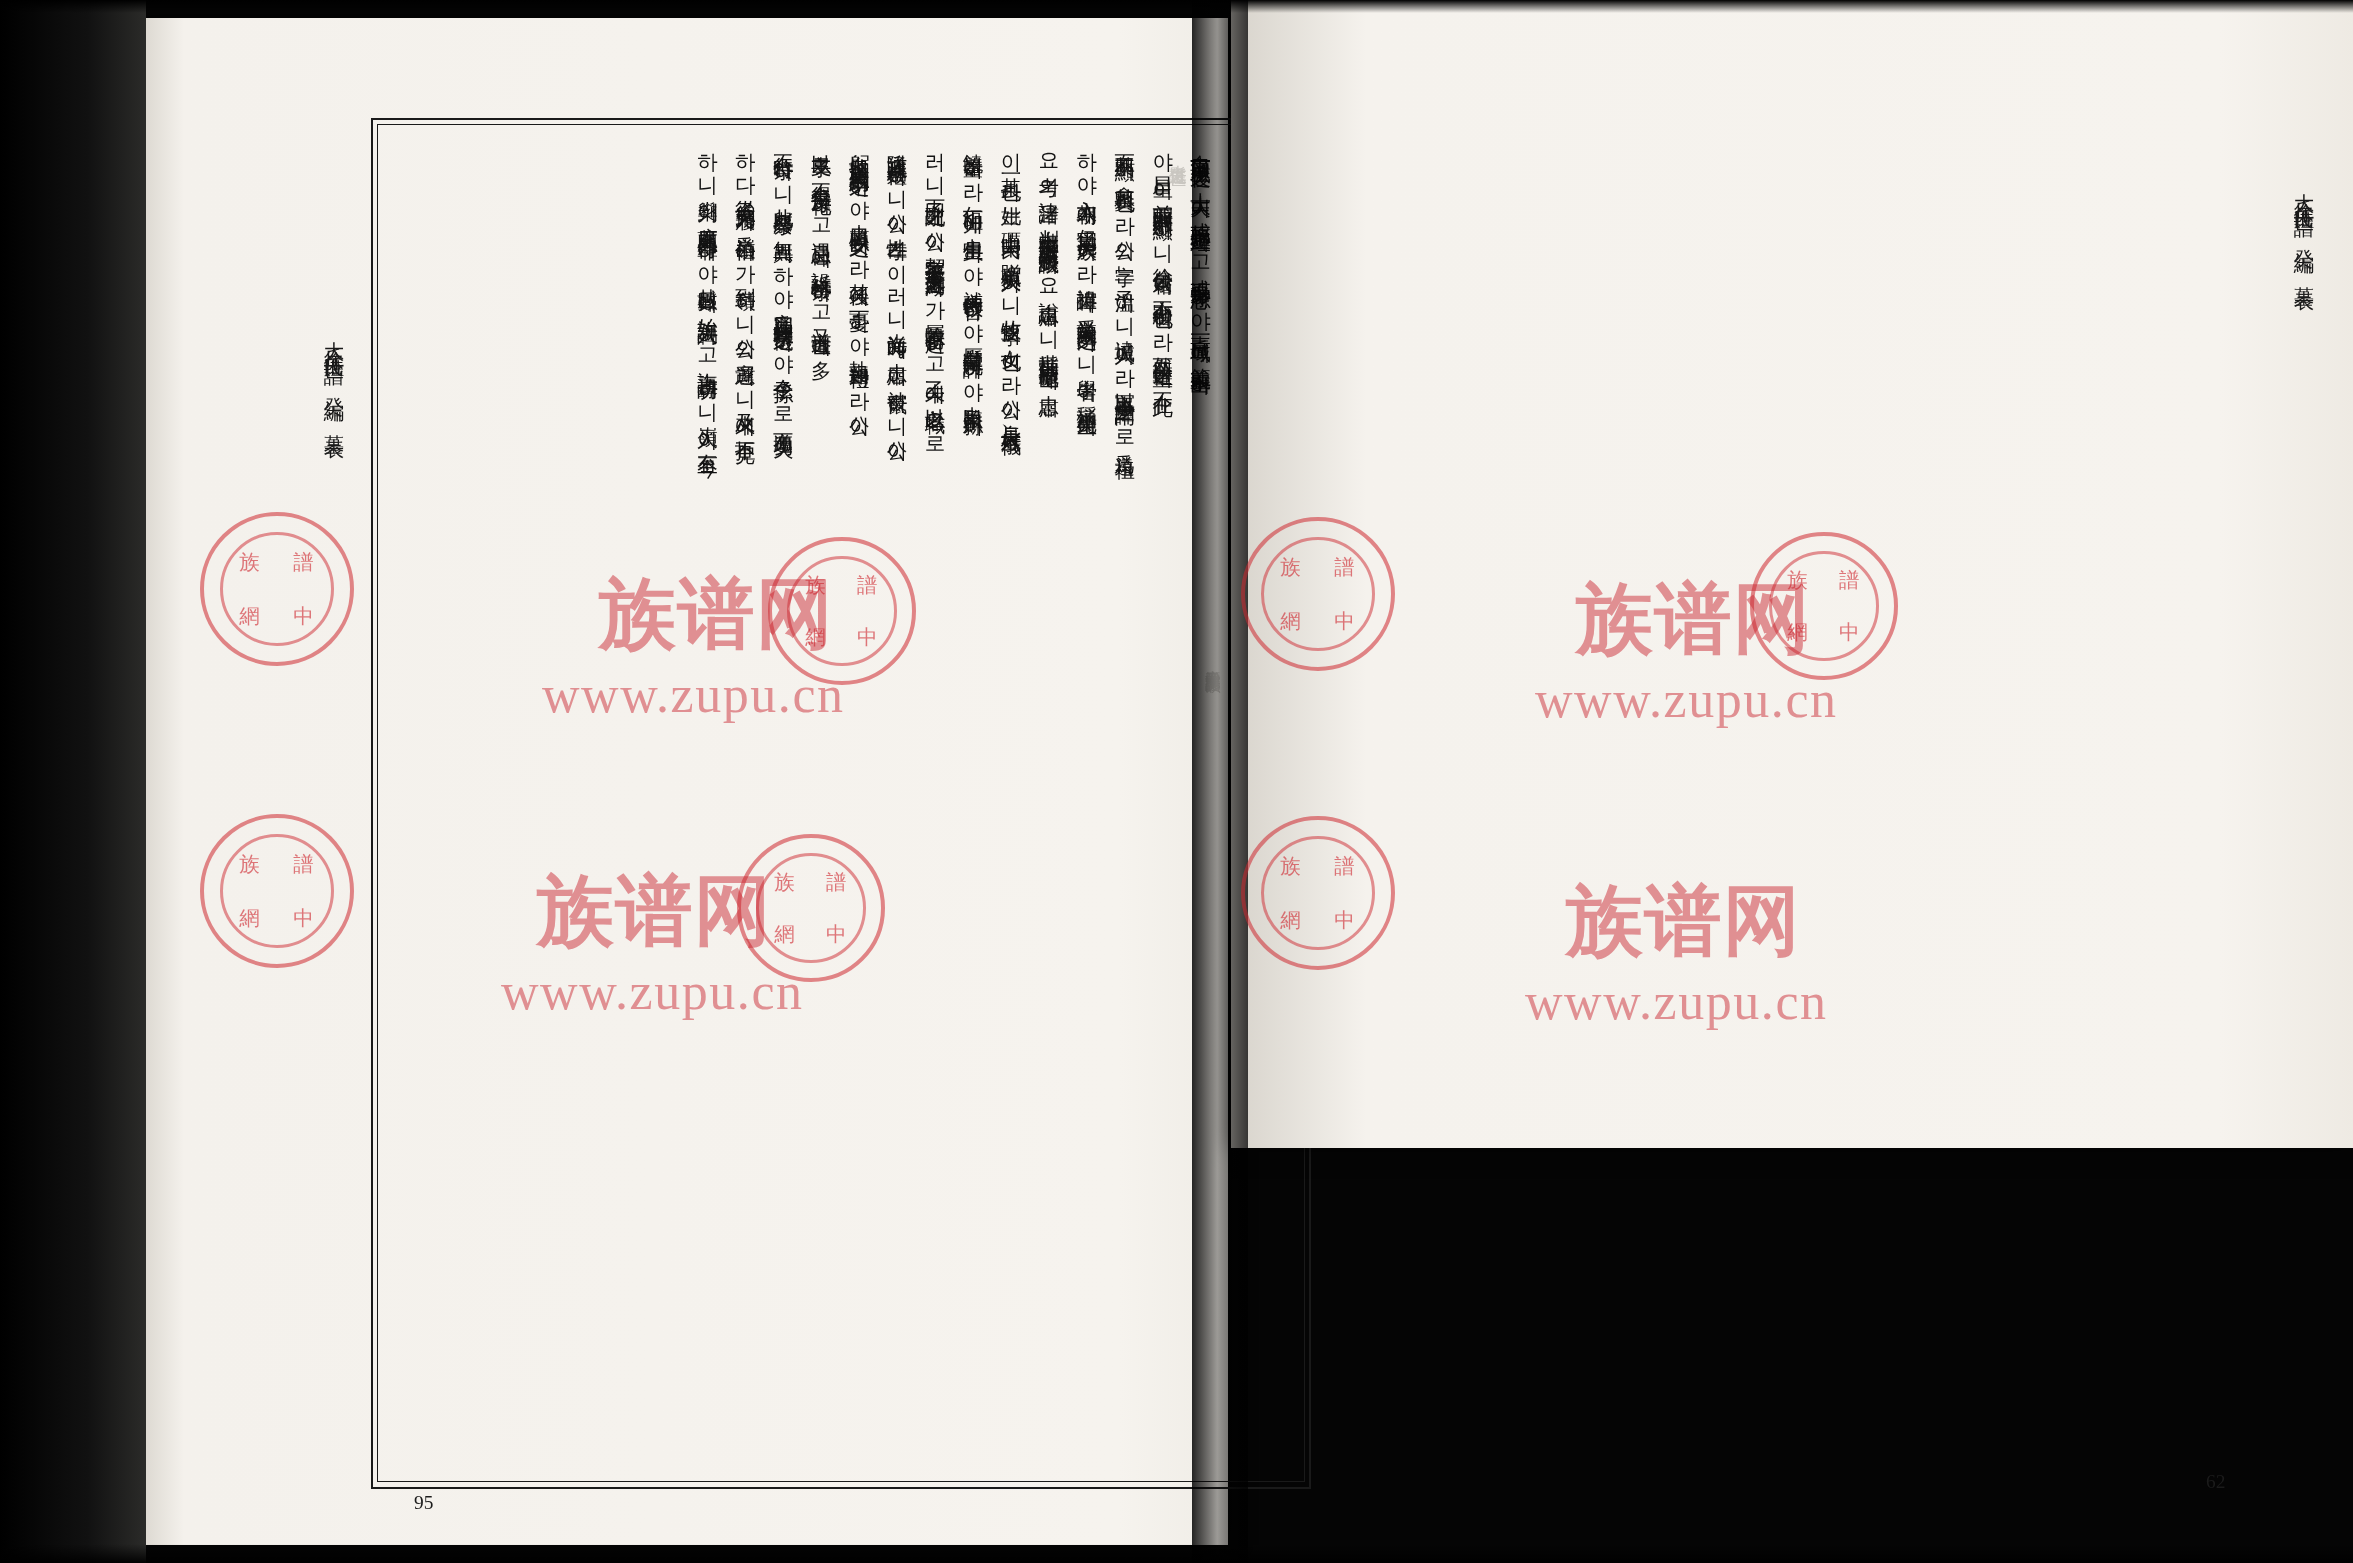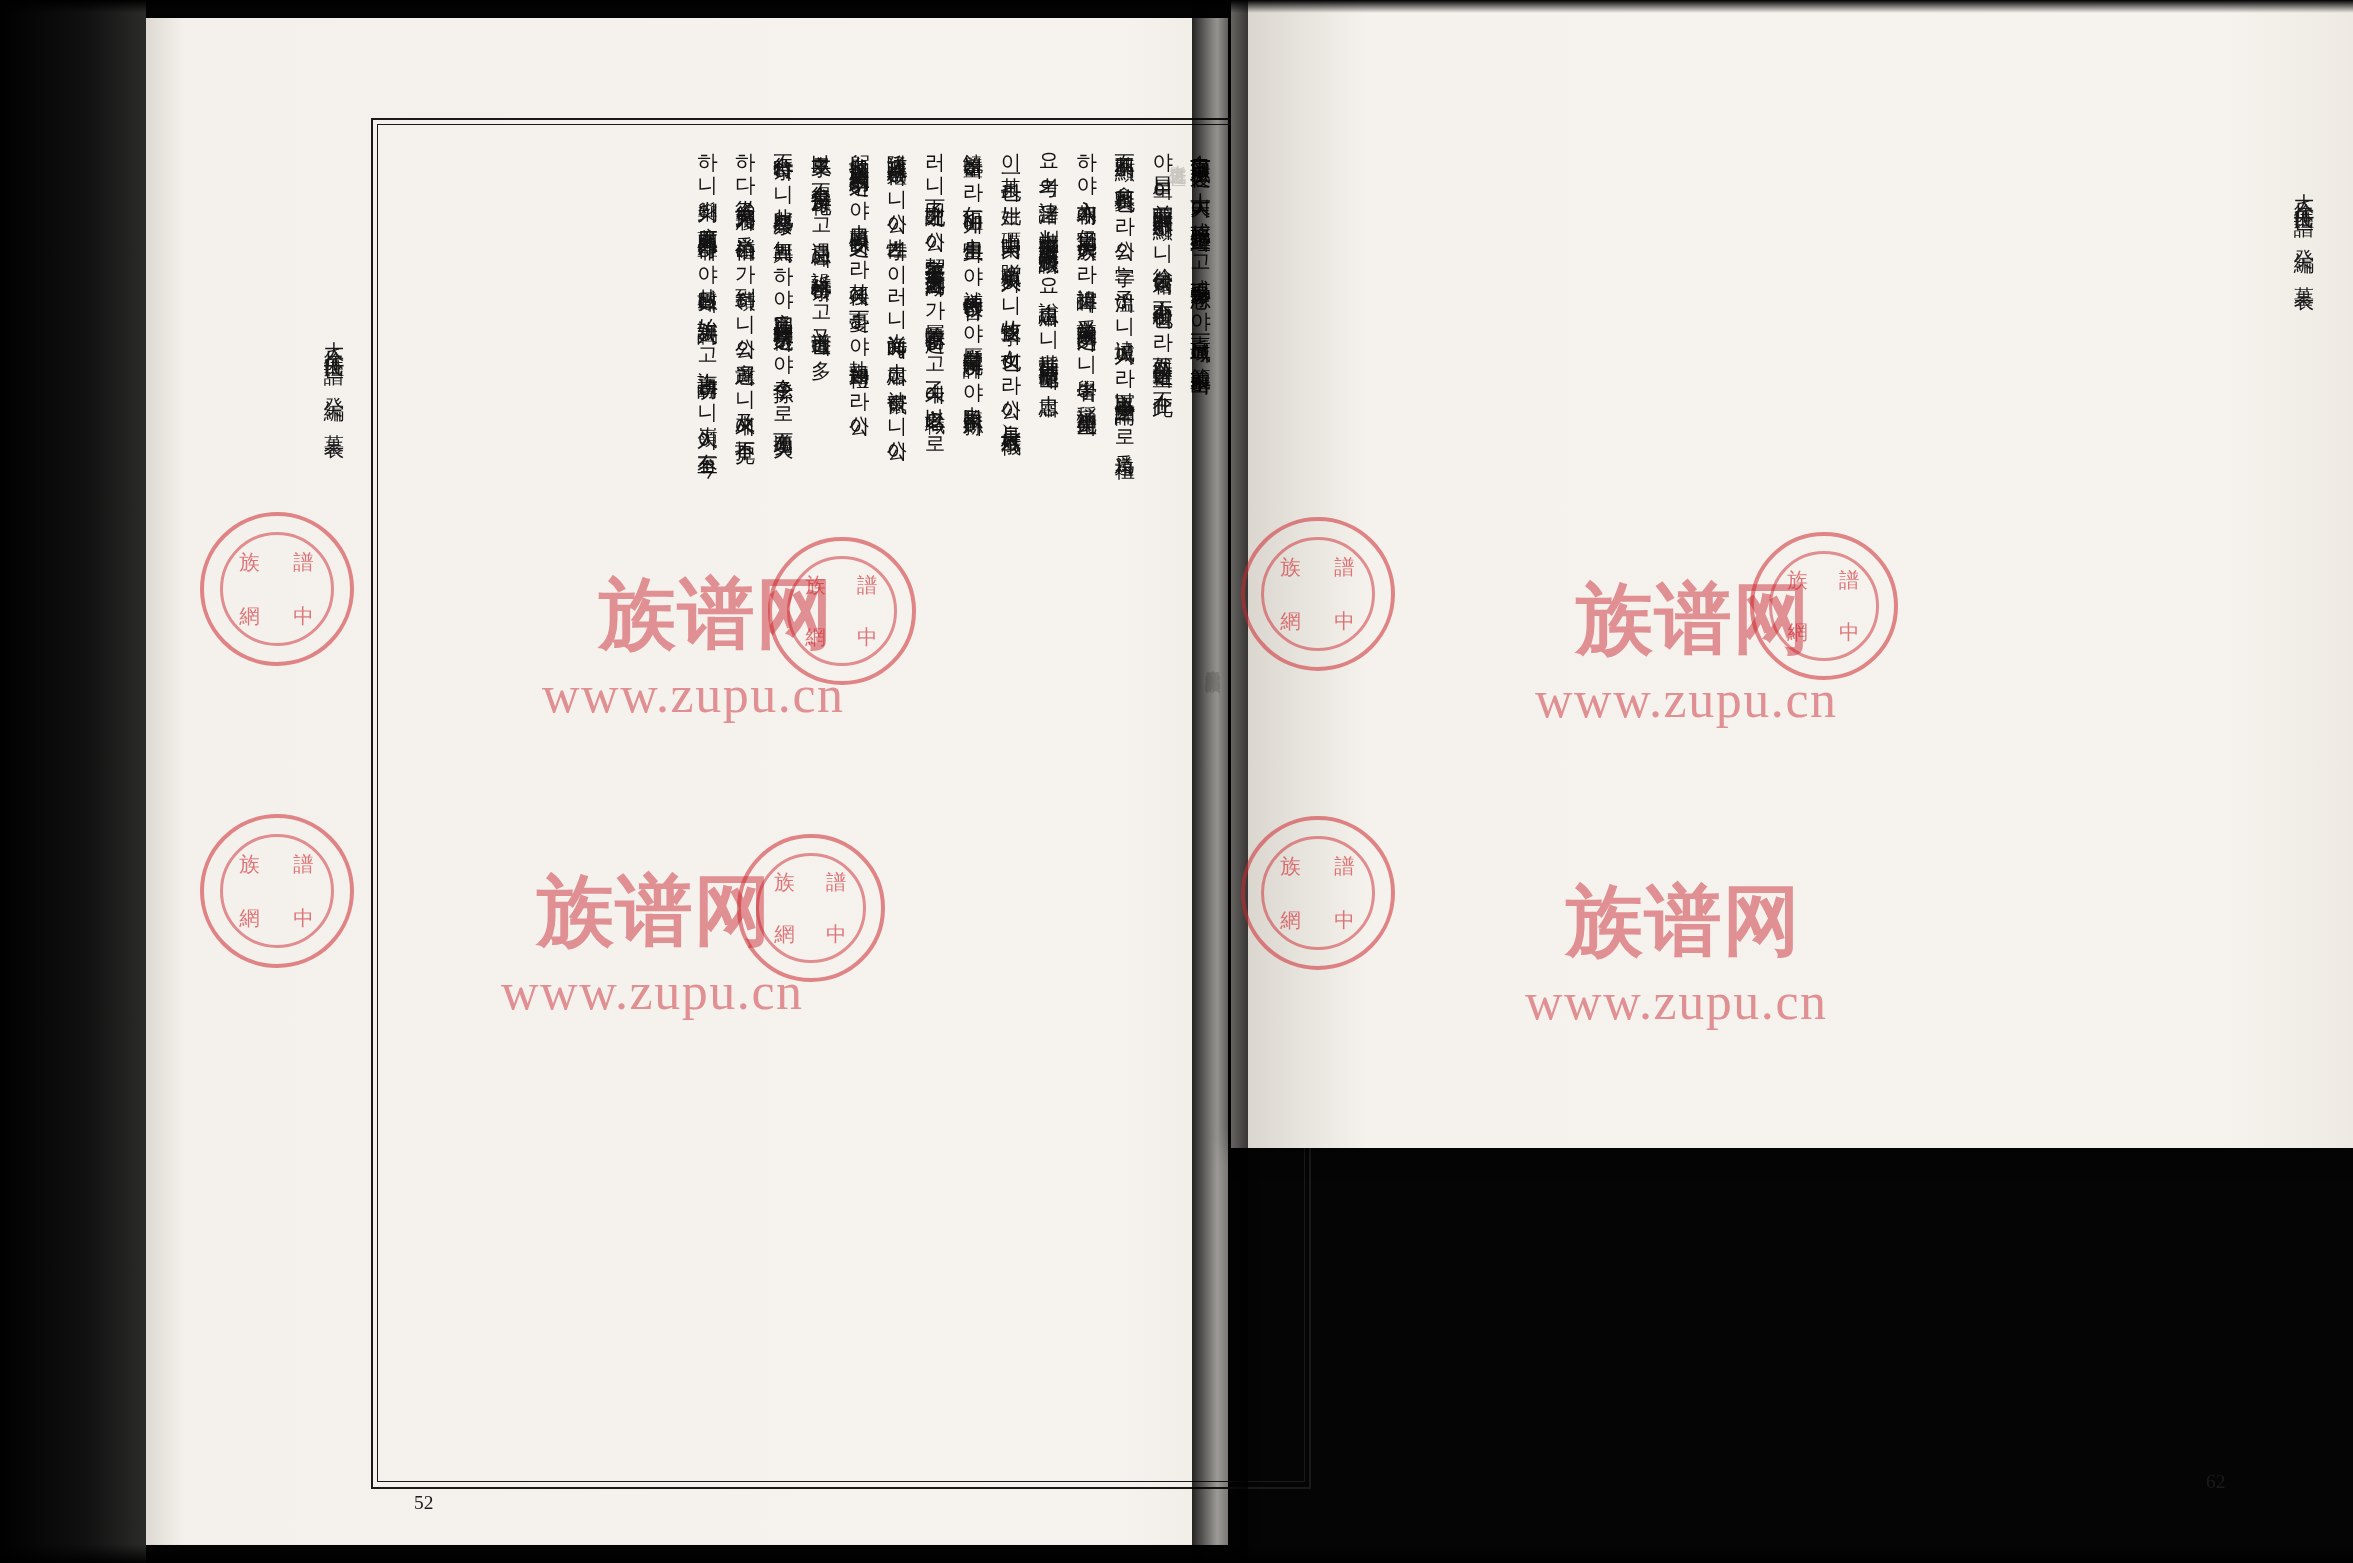--- a/index.html
+++ b/index.html
@@ -239,21 +239,21 @@
         <div class="col">以支子로不得奉父母祀하고遇忌日에設紙榜行祭하고又言近世에多</div>
         <div class="col">不行時祭하니此與廢祭로無異리하야定爲四仲朔時祭之儀하야令子孫으로遵而勿失</div>
         <div class="col">하다從子燊判元履가爲嶺伯라가到嶺하니公의意遲러니及來에拒不見</div>
         <div class="col">하니燊判이席藁里門外待罪하야越數日에始許入謁하고誨責諄切하니嶺人이有至今</div>
       </div>
     </div>
 
     <div class="ghost" style="left:1028px; top:133px;">大髥之俊王世</div>
     <div class="ghost" style="left:1064px; top:640px; font-size:15.4px;">慶尚監察司文諺譯文韻</div>
 
-    <div class="pagenum pagenum-left">52</div>
+    <div class="pagenum pagenum-left">95</div>
   </div>
 
   <div class="page page-right">
 
     <div class="runhead" style="left:1059px; top:177px;">大丘徐氏世譜 癸編 墓表</div>
 
     <div class="pagenum" style="left:975px; top:1471px;">62</div>
   </div>
 
   <div class="gutter"></div>

